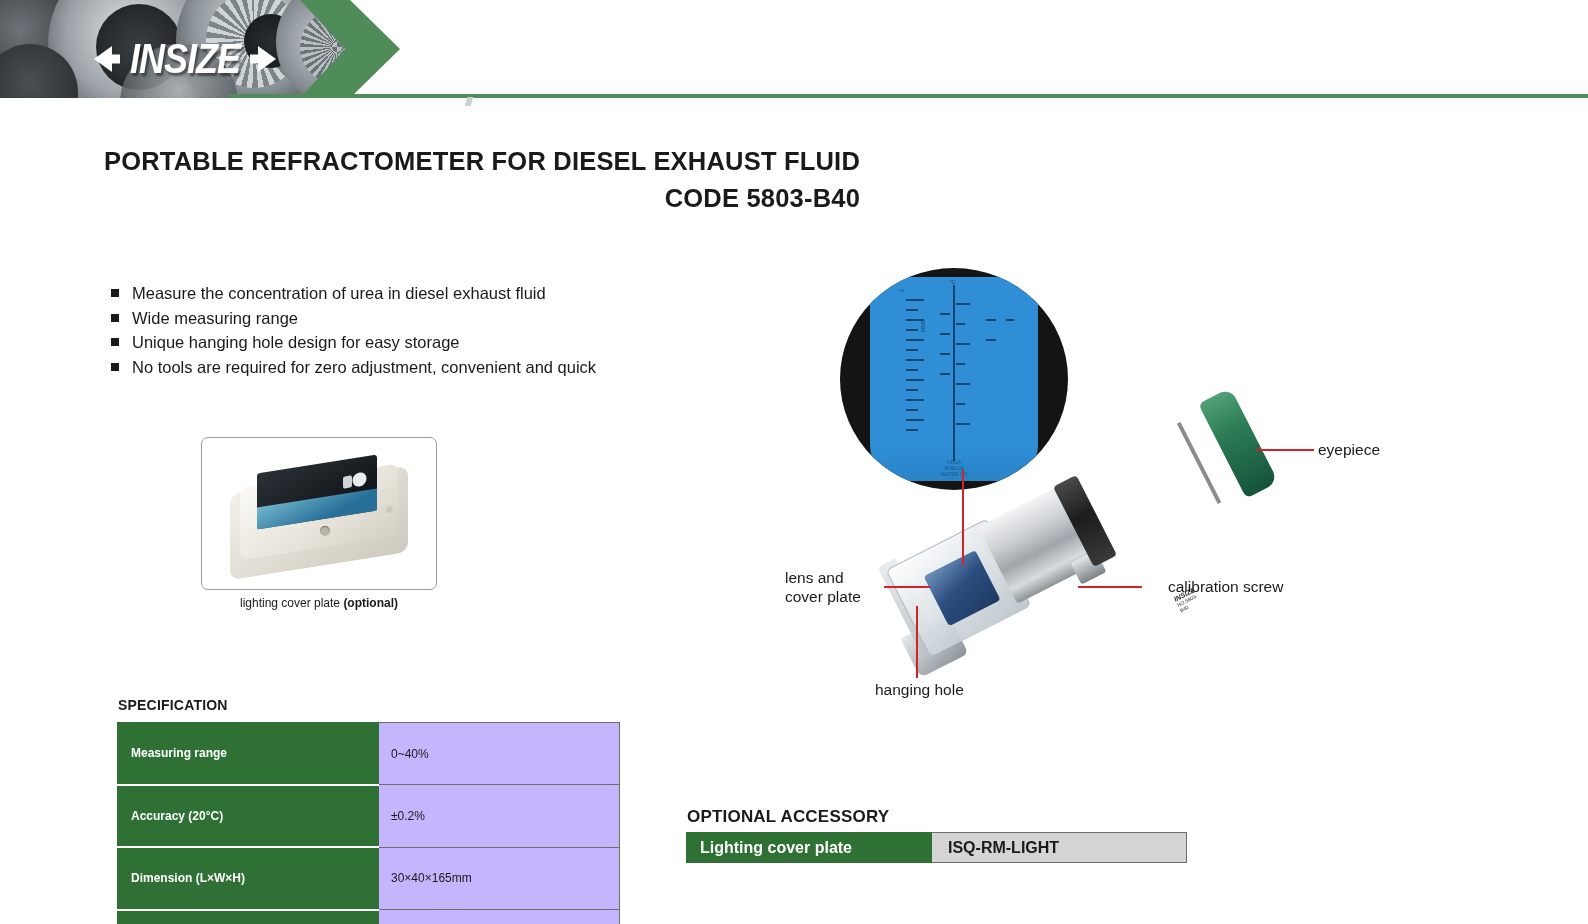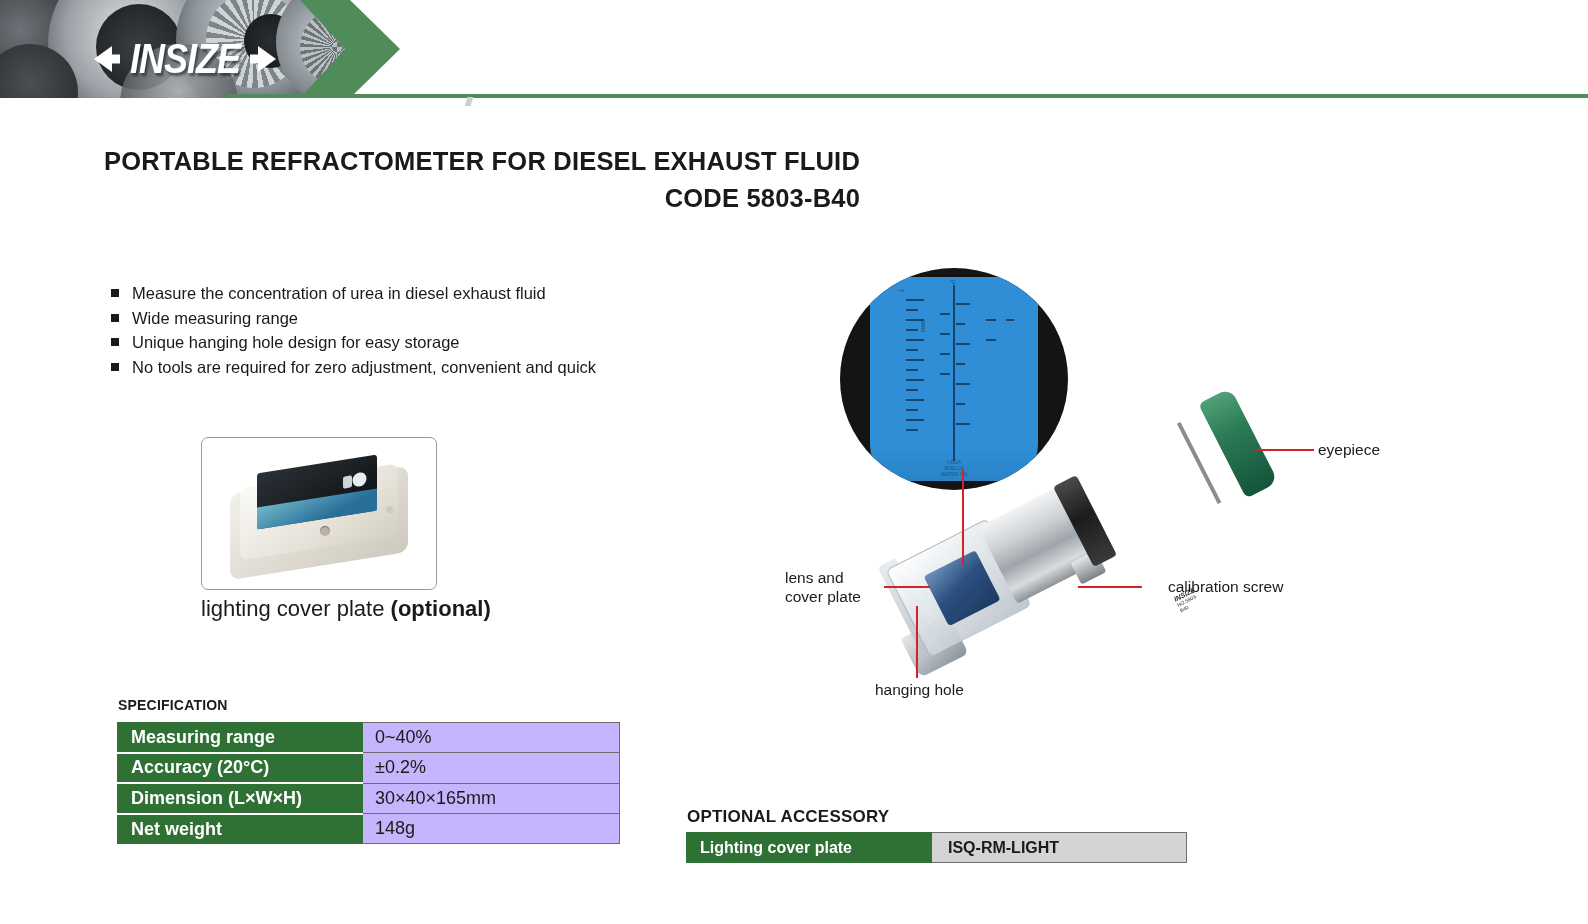--- a/index.html
+++ b/index.html
@@ -74,28 +74,28 @@
 
   
   .plate-card{
     position:absolute;left:201px;top:437px;width:234px;height:151px;
     border:1px solid #9a9a9a;border-radius:7px;background:#fff;overflow:hidden;
   }
   .plate-img{position:absolute;inset:0;}
   .pp{position:absolute;}
   .plate-caption{
     position:absolute;left:201px;top:596px;width:236px;text-align:center;
-    font-size:22px;color:#1a1a1a;white-space:nowrap;
+    font-size:12px;color:#1a1a1a;white-space:nowrap;
   }
   .plate-caption b{font-weight:bold;}
 
   
   .spec-head{position:absolute;left:118px;top:697px;font-size:14px;font-weight:bold;letter-spacing:.2px;}
   .spec-table{position:absolute;left:117px;top:722px;width:503px;border-collapse:collapse;}
-  .spec-table td{height:28.6px;padding:0;font-size:18px;vertical-align:middle;}
+  .spec-table td{height:28.6px;padding:16px;font-size:12px;vertical-align:middle;}
   .spec-table td.k{
     width:231px;background:#2f7034;color:#ffffff;font-weight:bold;
     padding-left:13px;border:1px solid #2f7034;border-bottom:2px solid #ffffff;
   }
   .spec-table tr:last-child td.k{border-bottom:1px solid #2f7034;}
   .spec-table td.v{
     background:#c4b5fd;color:#1a1a1a;padding-left:12px;
     border:1px solid #6d6d6d;
   }
 

